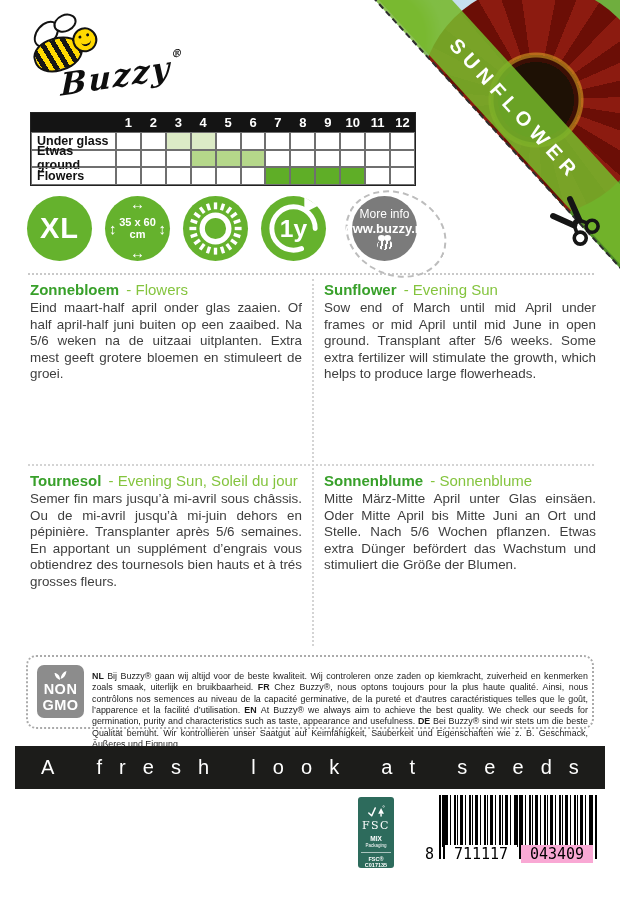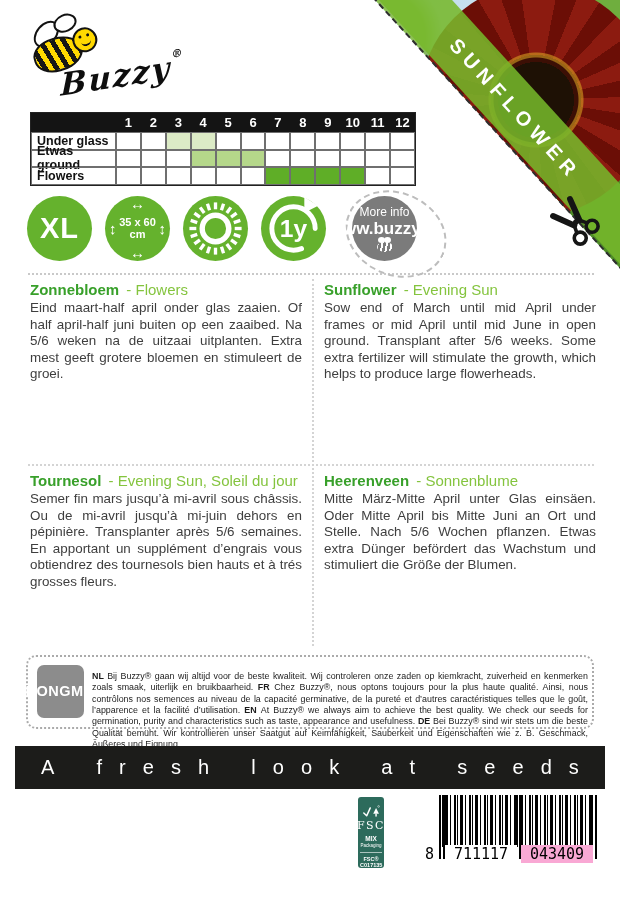--- a/index.html
+++ b/index.html
@@ -62,21 +62,21 @@
   .badge-xl{left:27px;font-size:29px;font-weight:bold;letter-spacing:1px;}
   .badge-spacing{left:105px;flex-direction:column;font-size:11px;line-height:1.05;font-weight:bold;}
   .badge-spacing .arr{position:absolute;font-size:15px;font-weight:normal;}
   .arr-t{top:0px;left:50%;transform:translateX(-50%);}
   .arr-b{bottom:0px;left:50%;transform:translateX(-50%);}
   .arr-l{left:4px;top:50%;transform:translateY(-50%);}
   .arr-r{right:4px;top:50%;transform:translateY(-50%);}
   .badge-sun{left:183px;}
   .badge-1y{left:261px;}
   .badge-info{left:352px;background:#7b7b7b;flex-direction:column;font-size:12px;line-height:1.2;}
-  .badge-info .b2{font-weight:bold;font-size:17px;}
+  .badge-info .b2{font-weight:bold;font-size:13px;}
   .mini-bee{margin-top:3px;width:16px;height:10px;border-radius:50%;
             background:repeating-linear-gradient(100deg,#fff 0 2px,#7b7b7b 2px 4.5px);position:relative;}
   .mini-bee::before{content:"";position:absolute;left:1px;top:-5px;width:7px;height:6px;border-radius:50%;
             background:#fff;box-shadow:6px 0 0 #fff;}
   .info-loop{position:absolute;left:344px;top:192px;width:100px;height:80px;border:2px dashed #bdbdbd;
              border-radius:50%;transform:rotate(24deg);z-index:1;}
 
   
   .lang-grid{position:absolute;left:28px;top:273px;width:566px;height:375px;border-top:2px dotted #c9c9c9;}
   .lang-grid .vline{position:absolute;left:284px;top:4px;height:367px;border-left:2px dotted #d4d4d4;}
@@ -86,37 +86,37 @@
   .blk-fr{left:2px;top:197px;} .blk-de{left:296px;top:197px;}
   .blk-title{font-size:15px;margin-bottom:2px;}
   .blk-title .t{font-weight:bold;color:#38a02a;}
   .blk-title .s{color:#84c43e;margin-left:3px;}
   .blk-body{font-size:13.4px;line-height:1.24;color:#3e3e3e;text-align:justify;}
 
   
   .quality{position:absolute;left:26px;top:655px;width:568px;height:74px;border:2px dotted #ababab;
            border-radius:10px;box-sizing:border-box;}
   .gmo{position:absolute;left:9px;top:8px;width:47px;height:53px;background:#8c8c8c;border-radius:7px;
-       color:#fff;display:flex;flex-direction:row;align-items:center;justify-content:center;
+       color:#fff;display:flex;flex-direction:column;align-items:center;justify-content:center;
        font-weight:bold;font-size:14.5px;line-height:1.05;letter-spacing:.5px;}
   .gmo svg{margin-bottom:1px;}
   .fineprint{position:absolute;left:64px;top:5px;width:496px;font-size:8.9px;line-height:1.28;
              color:#1c1c1c;text-align:justify;}
 
   
   .addr{position:absolute;left:15px;top:733px;width:590px;display:flex;justify-content:space-between;
         font-size:10.5px;color:#1b1b1b;}
   .addr .web{color:#5faa28;}
   .slogan{position:absolute;left:15px;top:746px;width:590px;height:43px;background:#1c1c1a;
           display:flex;align-items:center;justify-content:space-between;box-sizing:border-box;
           padding:0 26px;color:#fff;font-size:20px;}
   .slogan .sp{width:8px;}
 
   
-  .fsc{position:absolute;left:358px;top:797px;width:26px;height:71px;background:#2d6b5c;border-radius:3px;
+  .fsc{position:absolute;left:358px;top:797px;width:36px;height:71px;background:#2d6b5c;border-radius:3px;
        color:#fff;display:flex;flex-direction:column;align-items:center;justify-content:flex-start;
        padding-top:8px;box-sizing:border-box;}
   .fsc-name{font-family:"DejaVu Serif",serif;font-size:11px;letter-spacing:1.5px;margin-top:1px;}
   .fsc-mix{font-size:6.5px;font-weight:bold;margin-top:3px;}
   .fsc-sub{font-size:4.5px;margin-top:1px;}
   .fsc-code{font-size:5.5px;font-weight:bold;margin-top:4px;border-top:.5px solid rgba(255,255,255,.6);
             padding-top:3px;width:84%;text-align:center;}
   .barcode{position:absolute;left:425px;top:795px;width:172px;height:72px;}
   .bars{position:absolute;left:14px;top:0;width:158px;height:52px;
         background:repeating-linear-gradient(90deg,#000 0 2px,#fff 2px 3px,#000 3px 4px,#fff 4px 6px,
@@ -293,21 +293,21 @@
     <div class="block blk-fr">
       <div class="blk-title">
         <span class="t">Tournesol</span>
         <span class="s">- Evening Sun, Soleil du jour</span>
       </div>
       <div class="blk-body">Semer fin mars jusqu’à mi-avril sous châssis. Ou de mi-avril jusqu’à mi-juin dehors en pépinière. Transplanter après 5/6 semaines. En apportant un supplément d’engrais vous obtiendrez des tournesols bien hauts et à trés grosses fleurs.</div>
     </div>
 
     <div class="block blk-de">
       <div class="blk-title">
-        <span class="t">Heerenveen</span>
+        <span class="t">Sonnenblume</span>
         <span class="s">- Sonnenblume</span>
       </div>
       <div class="blk-body">Mitte März-Mitte April unter Glas einsäen. Oder Mitte April bis Mitte Juni an Ort und Stelle. Nach 5/6 Wochen pflanzen. Etwas extra Dünger befördert das Wachstum und stimuliert die Größe der Blumen.</div>
     </div>
   </div>
 
   <div class="quality">
     <div class="gmo">
       <svg width="13" height="11" viewBox="0 0 13 11">
         <path d="M6 10 C6 5 3 3 0.5 3 C1 7 3.5 9 6 10 Z" fill="#fff"></path>

